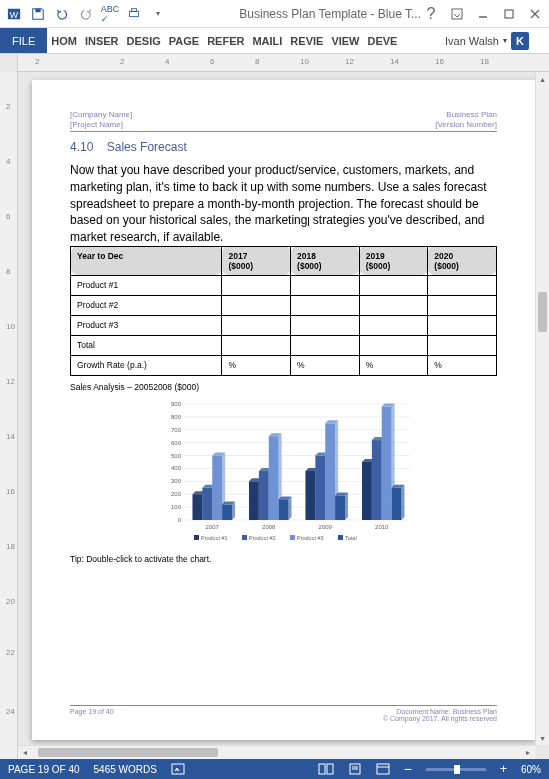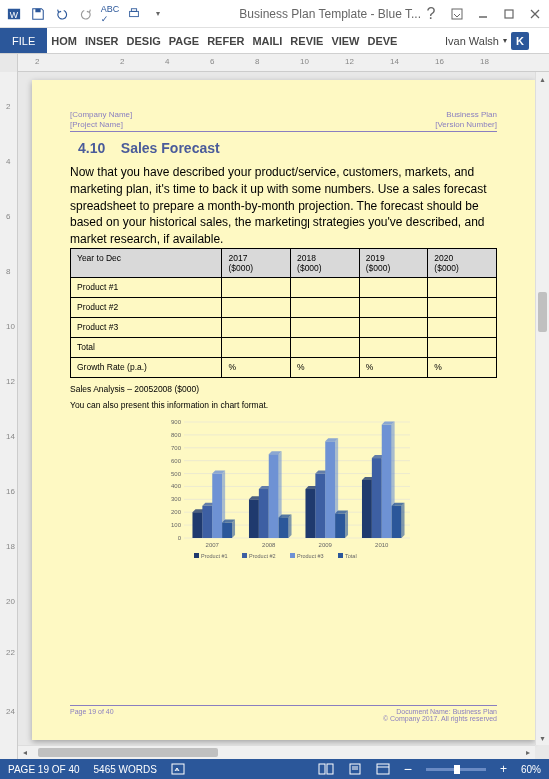--- a/index.html
+++ b/index.html
@@ -81,49 +81,49 @@
   font-size: 8px;
   color: #888;
 }
 .vr-mark { position: absolute; left: 6px; writing-mode: horizontal-tb; }
 .page-viewport {
   flex: 1;
   overflow: hidden;
   position: relative;
 }
 .page {
-  background: #fef9c3;
+  background: #ffffff;
   margin: 8px 14px;
   box-shadow: 0 2px 6px rgba(0,0,0,0.3);
   padding: 30px 38px 4px 38px;
   font-size: 9px;
   color: #000;
   height: 660px;
   position: relative;
 }
 .doc-header { display: flex; justify-content: space-between; color: #8a7fc0; font-size: 8px; border-bottom: 1px solid #8a7fc0; padding-bottom: 2px; margin-bottom: 8px; }
 .doc-header .left, .doc-header .right { display: flex; flex-direction: column; gap: 1px; }
 .doc-header .right { text-align: right; }
-.section-title { color: #4a5b9a; font-size: 14px; font-weight: bold; margin: 6px 0 8px 8px; }
+.section-title { color: #4a5b9a; font-size: 12px; font-weight: normal; margin: 6px 0 8px 0; }
 .body-text { font-size: 12px; line-height: 1.4; }
 .cursor-bar { display: inline-block; width: 1px; height: 9px; background: #000; vertical-align: middle; margin-left: 1px; }
 table.data-table {
   border-collapse: collapse;
   width: 100%;
   font-size: 8.5px;
   margin-bottom: 6px;
 }
 table.data-table td, table.data-table th {
   border: 1px solid #000;
   padding: 4px 6px;
   text-align: left;
   vertical-align: top;
   height: 20px;
 }
-table.data-table th { background: #d9d9d9; font-weight: normal; }
+table.data-table th { background: #d9d9d9; font-weight: bold; border-radius: 7px; }
 .analysis-label { font-size: 8.5px; margin: 2px 0 6px 0; }
 .chart-box { margin: 6px auto; width: 260px; }
 .chart-tip { font-size: 8.5px; margin-top: 4px; }
 .page-footer {
   position: absolute;
   bottom: 18px;
   left: 38px;
   right: 38px;
   display: flex;
   justify-content: space-between;
@@ -352,21 +352,20 @@
               <td>Growth Rate (p.a.)</td>
               <td>%</td>
               <td>%</td>
               <td>%</td>
               <td>%</td>
             </tr>
       </tbody>
         </table>
 
       <div class="analysis-label">Sales Analysis – 20052008 ($000)</div>
-      <div class="analysis-label">You can also present this information in chart format.</div>
 
       <div class="chart-box">
         <svg class="chart-svg" id="sales-chart-svg" width="260" height="150" viewBox="0 0 260 150">
             <line x1="30" y1="122" x2="256" y2="122" stroke="#ddd" stroke-width="0.5"></line>
             <text x="27" y="124" text-anchor="end" font-size="6" fill="#666">0</text>
             <line x1="30" y1="109.11111111111111" x2="256" y2="109.11111111111111" stroke="#ddd" stroke-width="0.5"></line>
             <text x="27" y="111.11111111111111" text-anchor="end" font-size="6" fill="#666">100</text>
             <line x1="30" y1="96.22222222222223" x2="256" y2="96.22222222222223" stroke="#ddd" stroke-width="0.5"></line>
             <text x="27" y="98.22222222222223" text-anchor="end" font-size="6" fill="#666">200</text>
             <line x1="30" y1="83.33333333333334" x2="256" y2="83.33333333333334" stroke="#ddd" stroke-width="0.5"></line>
@@ -439,20 +438,21 @@
             <text x="47" y="142" font-size="5.5" fill="#666">Product #1</text>
             <rect x="88" y="137" width="5" height="5" fill="#3d5fa3"></rect>
             <text x="95" y="142" font-size="5.5" fill="#666">Product #2</text>
             <rect x="136" y="137" width="5" height="5" fill="#6e92d4"></rect>
             <text x="143" y="142" font-size="5.5" fill="#666">Product #3</text>
             <rect x="184" y="137" width="5" height="5" fill="#2b579a"></rect>
             <text x="191" y="142" font-size="5.5" fill="#666">Total</text>
           </svg>
       </div>
 
+      <div class="chart-tip">Tip: Double-click to activate the chart.</div>
 
       <div class="page-footer">
         <span>Page 19 of 40</span>
         <span class="right">
           <span>Document Name: Business Plan</span><br>
           <span>© Company 2017. All rights reserved</span>
         </span>
       </div>
     </div>
 

